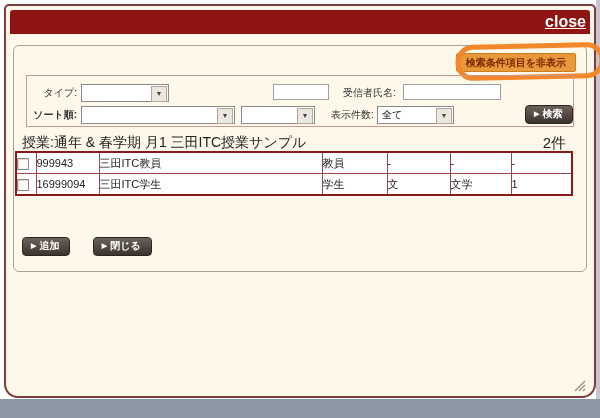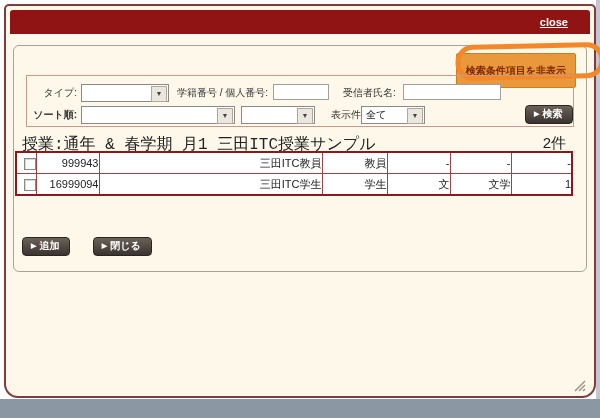--- a/index.html
+++ b/index.html
@@ -5,54 +5,54 @@
   html,body{margin:0;padding:0;width:600px;height:418px;overflow:hidden;
     font-family:"Liberation Sans","DejaVu Sans",sans-serif;background:#ffffff;}
   .page-right{position:absolute;left:596px;top:0;width:4px;height:400px;background:#c6c6d2;}
   .page-bottom{position:absolute;left:0;top:399px;width:600px;height:19px;background:#8c97a4;}
 
   .dialog{position:absolute;left:4px;top:4px;width:588px;height:390px;
     background:#fdf8ea;border:2px solid #7e3c3c;border-radius:5px 5px 14px 14px;}
   .titlebar{position:absolute;left:4px;top:4px;right:4px;height:24px;background:#911414;
     border-radius:3px 3px 0 0;color:#ffffff;}
   .titlebar .title{position:absolute;left:10px;top:0;line-height:24px;font-size:11px;font-weight:bold;}
-  .titlebar .close{position:absolute;right:22px;top:0;line-height:24px;font-size:11px;font-weight:bold;
+  .titlebar .close{position:absolute;right:4px;top:0;line-height:24px;font-size:16px;font-weight:bold;
     color:#ffffff;text-decoration:underline;cursor:pointer;text-align:right;}
 
   .content-box{position:absolute;left:7px;top:39px;width:572px;height:225px;
     border:1px solid #aca294;border-radius:6px;background:#fdf8ea;}
 
   .toggle-btn{position:absolute;top:7px;right:10px;background:#e9993b;color:#7e2600;
     border:1px solid #c97f1e;border-radius:2px;font-size:10px;font-weight:bold;
-    padding:11px 9px;line-height:11px;cursor:pointer;}
+    padding:3px 9px;line-height:11px;cursor:pointer;}
   .annotation{position:absolute;left:438px;top:-6px;width:156px;height:44px;pointer-events:none;}
 
   .fieldset{position:absolute;left:12px;top:29px;width:546px;height:50px;border:1px solid #c9988e;}
   .flabel{position:absolute;font-size:10px;color:#333;line-height:17px;white-space:nowrap;}
   .selectbox{position:absolute;height:16px;background:#ffffff;border:1px solid #8a8a8a;cursor:pointer;}
   .selectbox .sval{position:absolute;left:4px;top:0;line-height:16px;font-size:10px;color:#222;}
   .selectbox .sarrow{position:absolute;right:1px;top:1px;width:14px;height:14px;background:#ece7de;
     border:1px solid #b0a89c;font-size:7px;color:#444;text-align:center;line-height:14px;}
   .tinput{position:absolute;height:14px;border:1px solid #a0a0a0;background:#ffffff;
     font-size:10px;padding:0 2px;}
 
   .dark-btn{display:inline-block;background:linear-gradient(#6b6158,#3a332e);color:#ffffff;
     border:1px solid #2a2522;border-radius:4px;font-size:10px;font-weight:bold;
     padding:3px 10px 4px 8px;line-height:10px;cursor:pointer;white-space:nowrap;}
   .dark-btn .arr{font-size:7px;margin-right:3px;vertical-align:1px;}
 
-  .result-bar{position:absolute;left:8px;top:88px;width:556px;height:15px;font-size:16px;color:#222;font-family:Liberation Mono, monospace;}
+  .result-bar{position:absolute;left:8px;top:88px;width:556px;height:15px;font-size:14px;color:#222;}
   .result-count{position:absolute;right:20px;top:88px;font-size:15px;color:#222;}
 
   table.results{position:absolute;left:1px;top:105px;width:556px;border-collapse:collapse;
     border:2px solid #8a1a1a;table-layout:fixed;}
   table.results th{background:#911414;color:#ffffff;font-size:10px;font-weight:bold;
     border:1px solid #dcc6be;border-bottom:1px solid #9a4444;height:32px;padding:0;line-height:12px;}
   table.results td{background:#ffffff;border:1px solid #9a4444;font-size:11px;color:#222;
-    text-align:right;height:20px;padding:0;}
+    text-align:left;height:20px;padding:0;}
   .cb{display:inline-block;width:10px;height:10px;background:#fbfbf9;border:1px solid #8a8a8a;
     box-shadow:inset 1px 1px 0 #d8d8d4;vertical-align:middle;cursor:pointer;}
 
   .footer-btns{position:absolute;left:8px;top:189px;}
   .footer-btns .dark-btn{margin-right:18px;}
 
   .resize-handle{position:absolute;right:8px;bottom:4px;width:13px;height:13px;cursor:nwse-resize;}
 </style>
 </head>
 <body>
@@ -73,36 +73,35 @@
       <rect x="6" y="6" width="144" height="31" rx="15" ry="15" fill="none" stroke="#f2882a" stroke-width="5" stroke-linecap="round" transform="rotate(-1.3 78 22)"></rect>
     </svg>
 
     <div class="fieldset">
 
       <span class="flabel" style="left:2px;top:8px;width:48px;text-align:right;">タイプ:</span>
       <div class="selectbox" style="left:54px;top:8px;width:86px;">
         <span class="sval"></span>
         <span class="sarrow">▼</span>
       </div>
-      <span class="flabel" style="left:150px;top:8px;">学籍番号 / 個人番号:</span>
       <input class="tinput" style="left: 246px; top: 8px; width: 50px;">
       <span class="flabel" style="left:316px;top:8px;">受信者氏名:</span>
       <input class="tinput" style="left: 376px; top: 8px; width: 92px;">
 
       <span class="flabel" style="left:2px;top:30px;width:48px;text-align:right;font-weight:bold;">ソート順:</span>
       <div class="selectbox" style="left:54px;top:30px;width:152px;">
         <span class="sval"></span>
         <span class="sarrow">▼</span>
       </div>
       <div class="selectbox" style="left:214px;top:30px;width:72px;">
         <span class="sval"></span>
         <span class="sarrow">▼</span>
       </div>
       <span class="flabel" style="left:304px;top:30px;">表示件数:</span>
-      <div class="selectbox" style="left:334px;top:30px;width:62px;">
+      <div class="selectbox" style="left:350px;top:30px;width:62px;padding-left:13px;">
         <span class="sval">全て</span>
         <span class="sarrow">▼</span>
       </div>
       <button class="dark-btn" style="position:absolute;left:498px;top:29px;"><span class="arr">▶</span><span>検索</span></button>
     </div>
 
     <span class="result-bar">授業:通年 &amp; 春学期 月1 三田ITC授業サンプル</span>
     <span class="result-count">2件</span>
 
     <table class="results">

